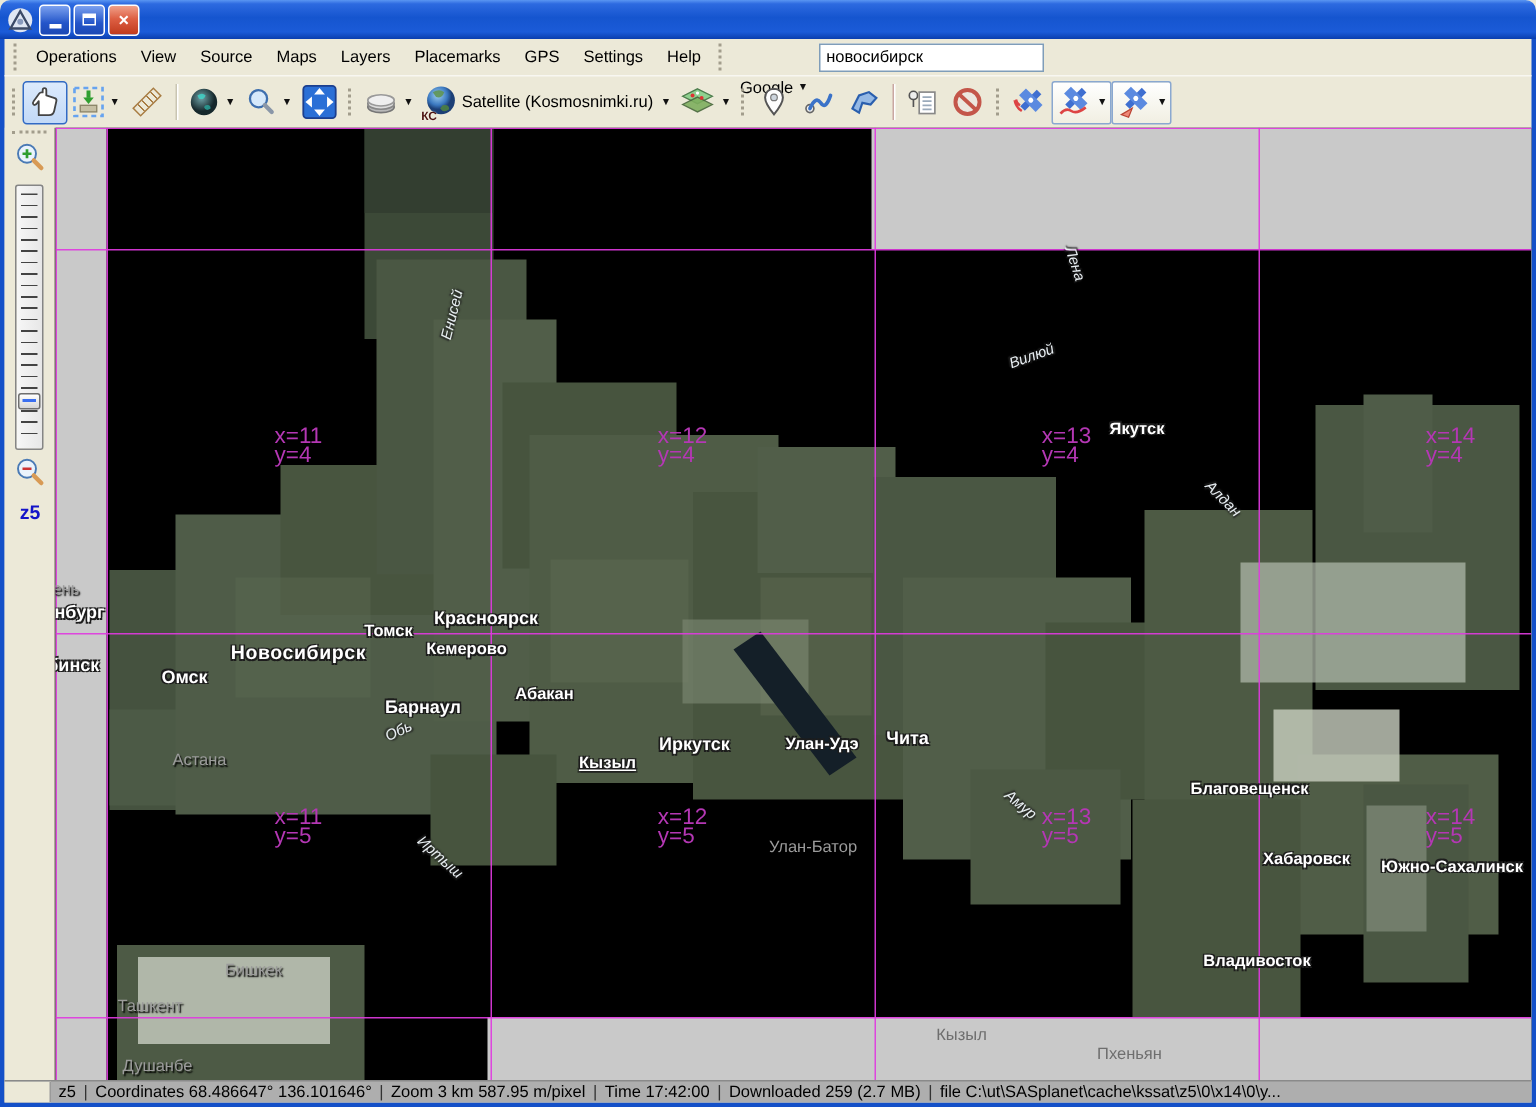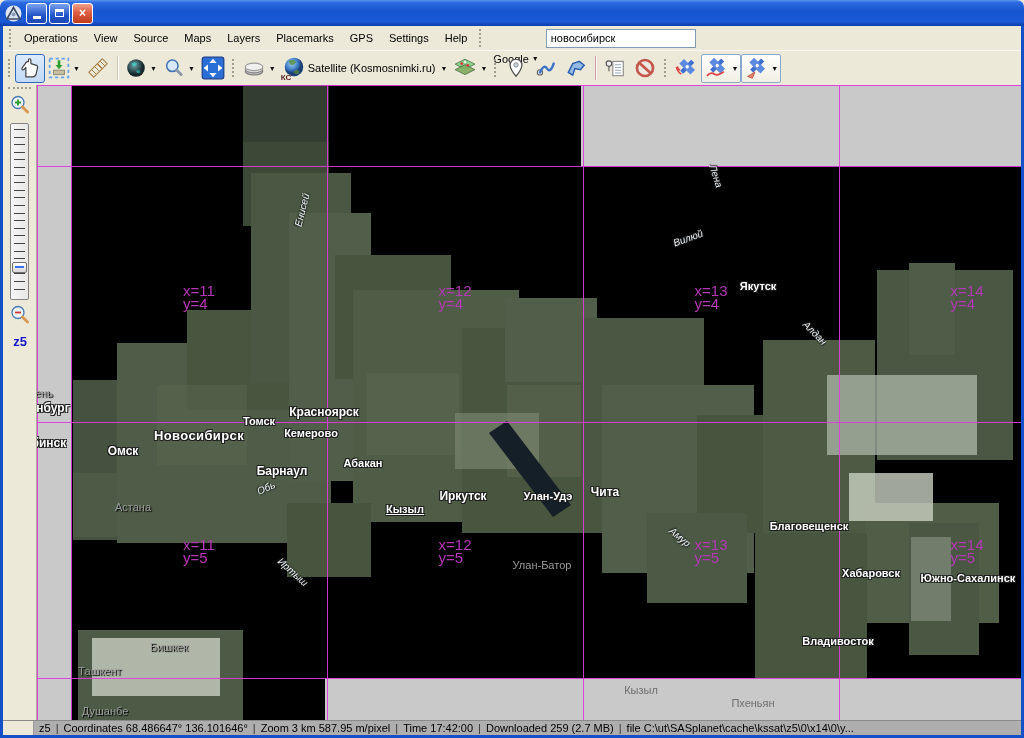--- a/index.html
+++ b/index.html
@@ -372,21 +372,21 @@
             <div class="lbl t-city" style="left: 222px; top: 336px;">Томск</div>
             <div class="lbl t-city" style="left: 274px; top: 348px;">Кемерово</div>
             <div class="lbl t-city md" style="left: 287px; top: 327px;">Красноярск</div>
             <div class="lbl t-city md" style="left: 245px; top: 386px;">Барнаул</div>
             <div class="lbl t-city" style="left: 326px; top: 378px;">Абакан</div>
             <div class="lbl t-city" style="left: 368px; top: 424px; text-decoration: underline;">Кызыл</div>
             <div class="lbl t-city md" style="left: 426px; top: 411px;">Иркутск</div>
             <div class="lbl t-city" style="left: 511px; top: 411px;">Улан-Удэ</div>
             <div class="lbl t-city md" style="left: 568px; top: 407px;">Чита</div>
             <div class="lbl t-city" style="left: 721px; top: 201px;">Якутск</div>
-            <div class="lbl t-city" style="left: 756px; top: 441px; padding-left: 32px;">Благовещенск</div>
+            <div class="lbl t-city" style="left: 780px; top: 441px; padding-left: 32px;">Благовещенск</div>
             <div class="lbl t-city" style="left: 834px; top: 488px;">Хабаровск</div>
             <div class="lbl t-city" style="left: 931px; top: 493px;">Южно-Сахалинск</div>
             <div class="lbl t-city" style="left: 801px; top: 556px;">Владивосток</div>
             <div class="lbl t-gray" style="left: 96px; top: 422px;">Астана</div>
             <div class="lbl t-gray" style="left: 505px; top: 480px;">Улан-Батор</div>
             <div class="lbl t-gray" style="left: 132px; top: 562px;">Бишкек</div>
             <div class="lbl t-gray" style="left: 63px; top: 586px;">Ташкент</div>
             <div class="lbl t-gray" style="left: 68px; top: 626px;">Душанбе</div>
             <div class="lbl t-graydark" style="left: 604px; top: 605px;">Кызыл</div>
             <div class="lbl t-graydark" style="left: 716px; top: 618px;">Пхеньян</div>

